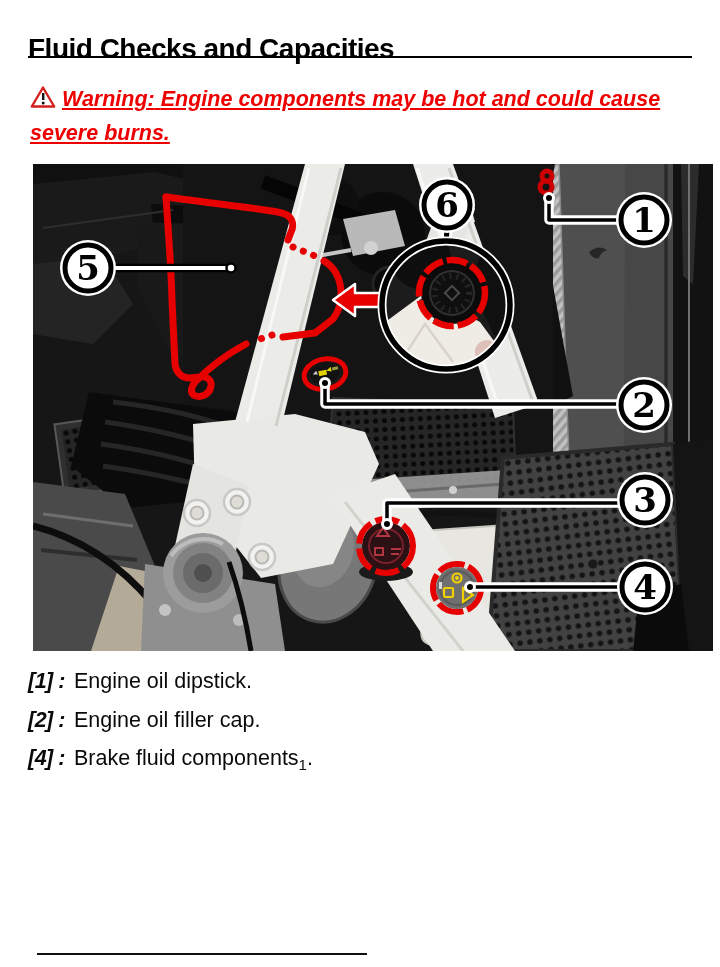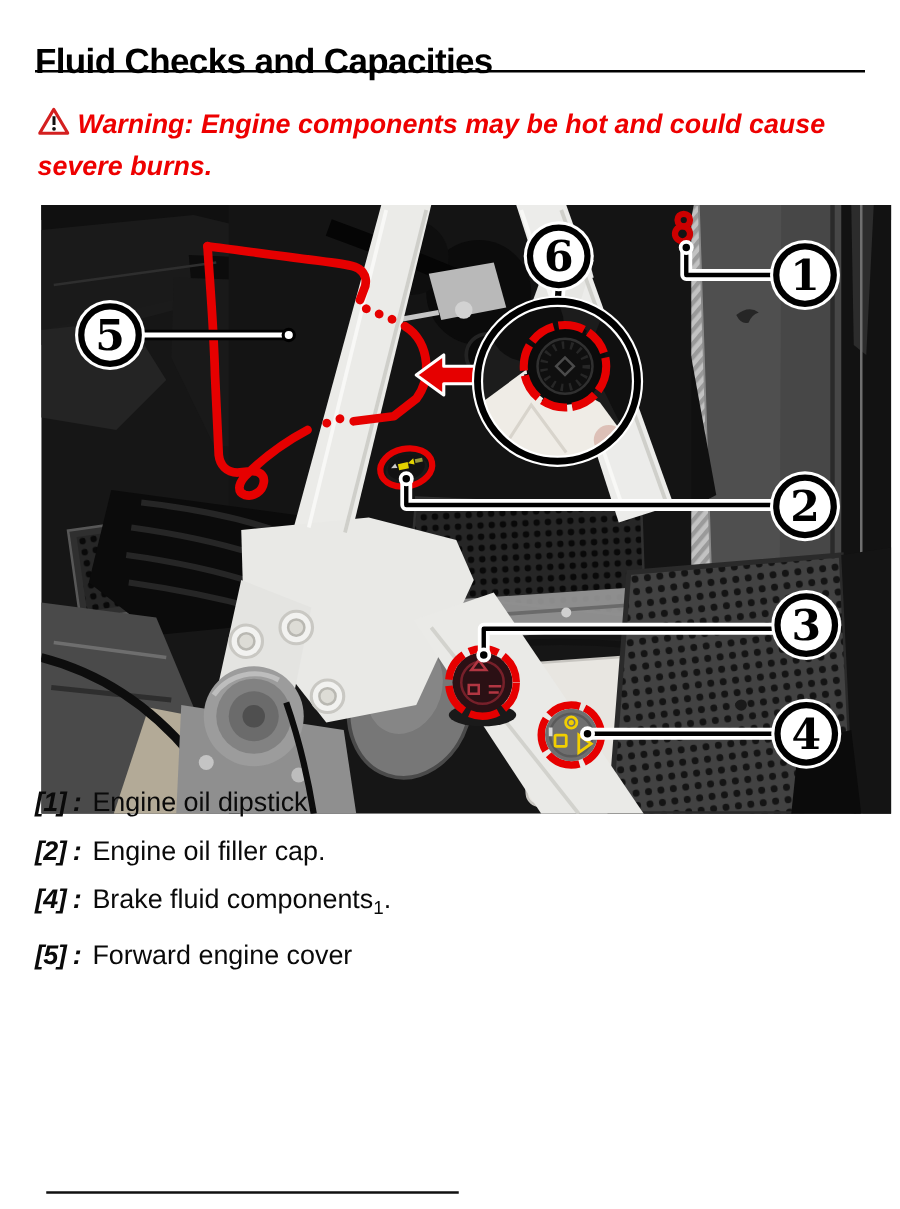--- a/index.html
+++ b/index.html
@@ -6,26 +6,26 @@
   body{font-family:"Liberation Sans",sans-serif;color:#000;}
   .page{position:relative;width:720px;height:967px;background:#fff;overflow:hidden;}
 
   .title{position:absolute;left:28px;top:14px;width:664px;
          font-size:28px;font-weight:bold;letter-spacing:-0.5px;color:#000;}
   .title-rule{position:absolute;left:28px;top:56px;width:664px;height:0;
               border-top:2.5px solid #000;}
 
   .warning{position:absolute;left:30px;top:84px;width:658px;
            font-size:21.5px;font-weight:bold;font-style:italic;color:#ee0000;
-           line-height:1.42;}
+           line-height:1.42;text-decoration:underline;}
   .warn-icon{display:inline-block;vertical-align:-3px;margin-right:6px;}
 
   .figure{position:absolute;left:33px;top:164px;width:680px;height:487px;}
 
-  .legend{position:absolute;left:28px;top:629px;width:640px;font-size:21.5px;color:#0a0a0a;}
+  .legend{position:absolute;left:28px;top:668px;width:640px;font-size:21.5px;color:#0a0a0a;}
   .legend-row{margin-bottom:11px;line-height:1.28;}
   .legend-row.gap{margin-bottom:11px;margin-top:17px;}
   .ref{font-weight:bold;font-style:italic;margin-right:9px;letter-spacing:-0.5px;}
   sub.fnref{font-size:70%;line-height:0;}
 
   .footnote-rule{position:absolute;left:37px;top:953px;width:330px;height:0;
                  border-top:2px solid #111;}
 
   .co-num{font-family:"DejaVu Serif",serif;font-weight:bold;font-size:34px;}
 </style>
@@ -317,19 +317,16 @@
   <div class="legend">
     <div class="legend-row">
       <span class="ref">[1] :</span><span>Engine oil dipstick.</span>
     </div>
     <div class="legend-row">
       <span class="ref">[2] :</span><span>Engine oil filler cap.</span>
     </div>
     <div class="legend-row">
       <span class="ref">[4] :</span><span>Brake fluid components</span><sub class="fnref">1</sub><span>.</span>
     </div>
-    <div class="legend-row gap">
-      <span class="ref">[5] :</span><span>Forward engine cover</span>
-    </div>
   </div>
 
   <div class="footnote-rule"></div>
 </div>
 
 </body></html>

